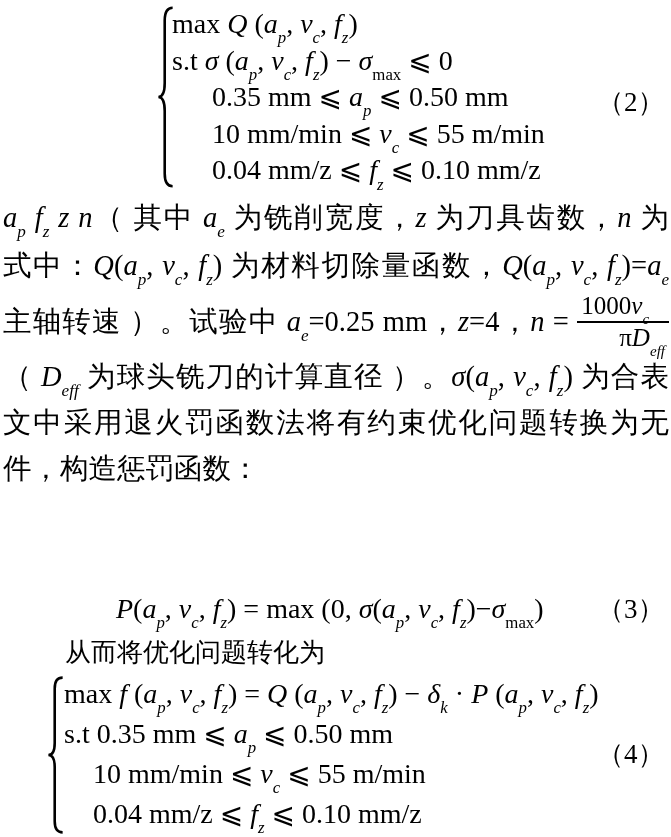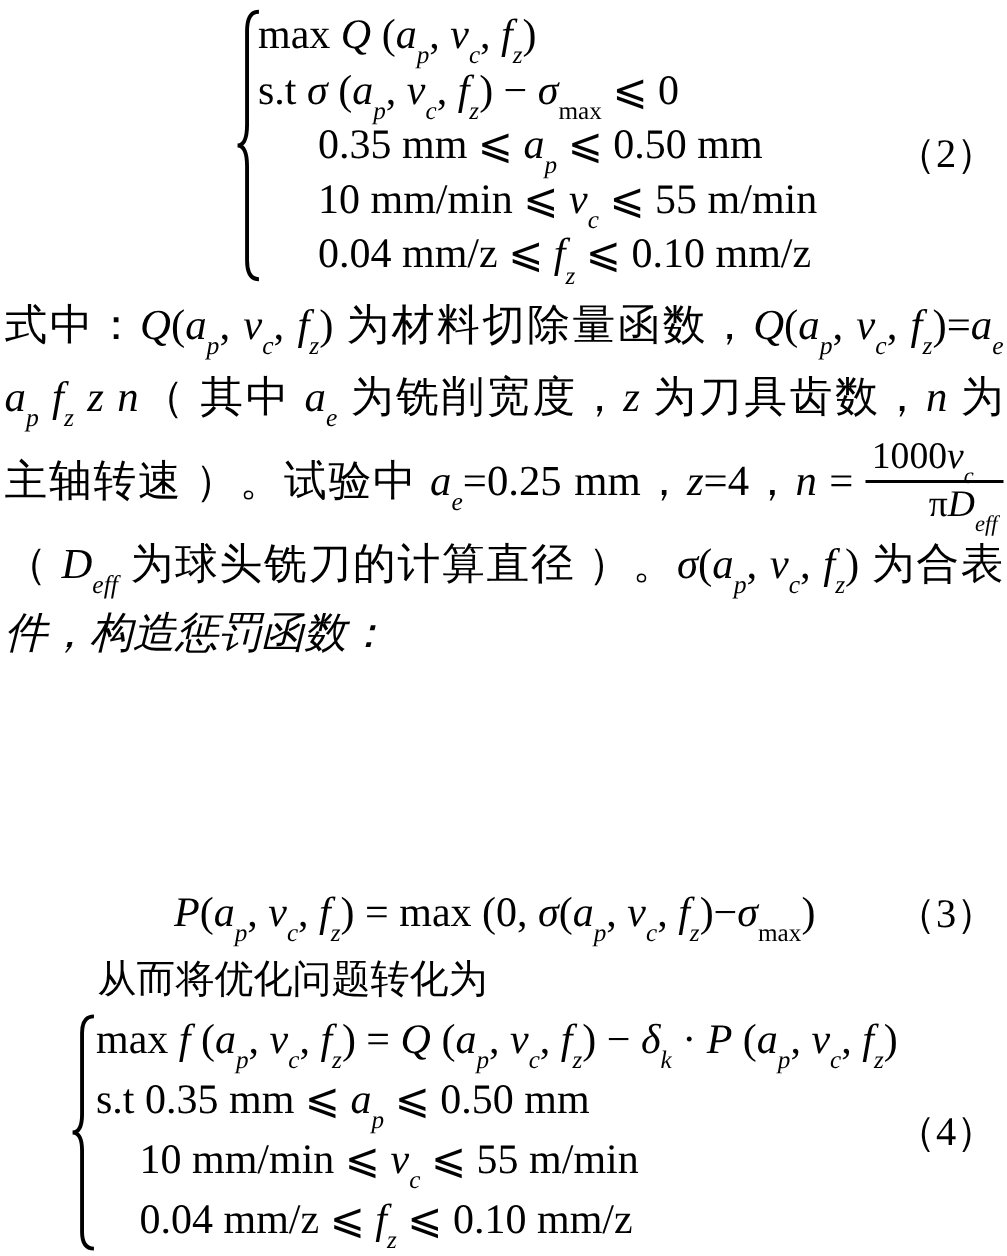--- a/index.html
+++ b/index.html
@@ -39,21 +39,21 @@
   #eq4 .eq-label{ top:62px; }
 
   #para{ position:absolute; top:194px; left:3px; width:666px; }
   .pline{
     font-size:28.5px; height:46px; line-height:46px;
     text-align:justify; text-align-last:justify;
     white-space:nowrap;
   }
   .pline.h48{ height:48px; line-height:48px; }
   .pline.tall{ height:64px; line-height:64px; }
-  .pline.last{ text-align-last:left;font-style:italic; }
+  .pline.last{ text-align-last:left; }
 
   #eq3{ position:absolute; top:586px; left:0; width:671px; height:46px; }
   #eq3 .eq3-body{
     position:absolute; left:116px; top:0;
     font-size:28px; line-height:46px; white-space:nowrap;
   }
   #eq3 .eq-label{ top:0; line-height:46px; }
 
   #trans{
     position:absolute; top:632px; left:3px; width:666px; height:42px;
@@ -71,24 +71,25 @@
     <div class="eqline">max <i>Q</i> (<i>a</i><sub class="it">p</sub>, <i>v</i><sub class="it">c</sub>, <i>f</i><sub class="it">z</sub>)</div>
     <div class="eqline">s.t  <i>σ</i> (<i>a</i><sub class="it">p</sub>, <i>v</i><sub class="it">c</sub>, <i>f</i><sub class="it">z</sub>) − <i>σ</i><sub class="rm">max</sub> ⩽ 0</div>
     <div class="eqline ind">0.35 mm ⩽ <i>a</i><sub class="it">p</sub> ⩽ 0.50 mm</div>
     <div class="eqline ind">10 mm/min ⩽ <i>v</i><sub class="it">c</sub> ⩽ 55 m/min</div>
     <div class="eqline ind">0.04 mm/z ⩽ <i>f</i><sub class="it">z</sub> ⩽ 0.10 mm/z</div>
   </div>
   <div class="eq-label">（2）</div>
 </div>
 
 <div id="para">
+  <div class="pline h48"><i>a</i><sub class="it">p</sub> <i>f</i><sub class="it">z</sub> <i>z</i> <i>n</i>（ 其中 <i>a</i><sub class="it">e</sub> 为铣削宽度，<i>z</i> 为刀具齿数，<i>n</i> 为</div>
   <div class="pline h48">式中：<i>Q</i>(<i>a</i><sub class="it">p</sub>, <i>v</i><sub class="it">c</sub>, <i>f</i><sub class="it">z</sub>) 为材料切除量函数，<i>Q</i>(<i>a</i><sub class="it">p</sub>, <i>v</i><sub class="it">c</sub>, <i>f</i><sub class="it">z</sub>)=<i>a</i><sub class="it">e</sub></div>
-  <div class="pline h48"><i>a</i><sub class="it">p</sub> <i>f</i><sub class="it">z</sub> <i>z</i> <i>n</i>（ 其中 <i>a</i><sub class="it">e</sub> 为铣削宽度，<i>z</i> 为刀具齿数，<i>n</i> 为</div>
   <div class="pline tall">主轴转速 ）。试验中 <i>a</i><sub class="it">e</sub>=0.25 mm，<i>z</i>=4，<i>n</i> = <span class="frac"><span class="num">1000<i>v</i><sub class="it">c</sub></span><span class="den">π<i>D</i><sub class="it">eff</sub></span></span></div>
   <div class="pline">（ <i>D</i><sub class="it">eff</sub> 为球头铣刀的计算直径 ）。<i>σ</i>(<i>a</i><sub class="it">p</sub>, <i>v</i><sub class="it">c</sub>, <i>f</i><sub class="it">z</sub>) 为合表</div>
+  <div class="pline">文中采用退火罚函数法将有约束优化问题转换为无</div>
   <div class="pline last">件，构造惩罚函数：</div>
 </div>
 
 <div id="eq3">
   <div class="eq3-body"><i>P</i>(<i>a</i><sub class="it">p</sub>, <i>v</i><sub class="it">c</sub>, <i>f</i><sub class="it">z</sub>) = max (0, <i>σ</i>(<i>a</i><sub class="it">p</sub>, <i>v</i><sub class="it">c</sub>, <i>f</i><sub class="it">z</sub>)−<i>σ</i><sub class="rm">max</sub>)</div>
   <div class="eq-label">（3）</div>
 </div>
 
 <div id="trans">从而将优化问题转化为</div>
 

